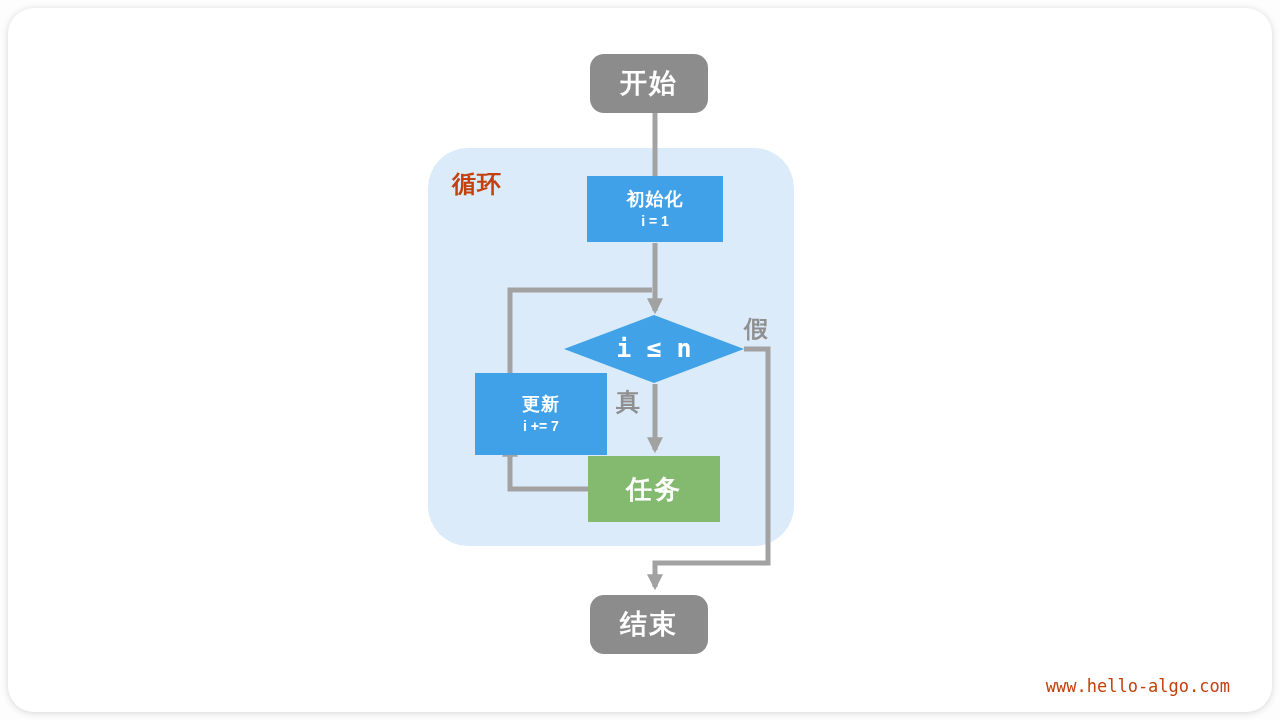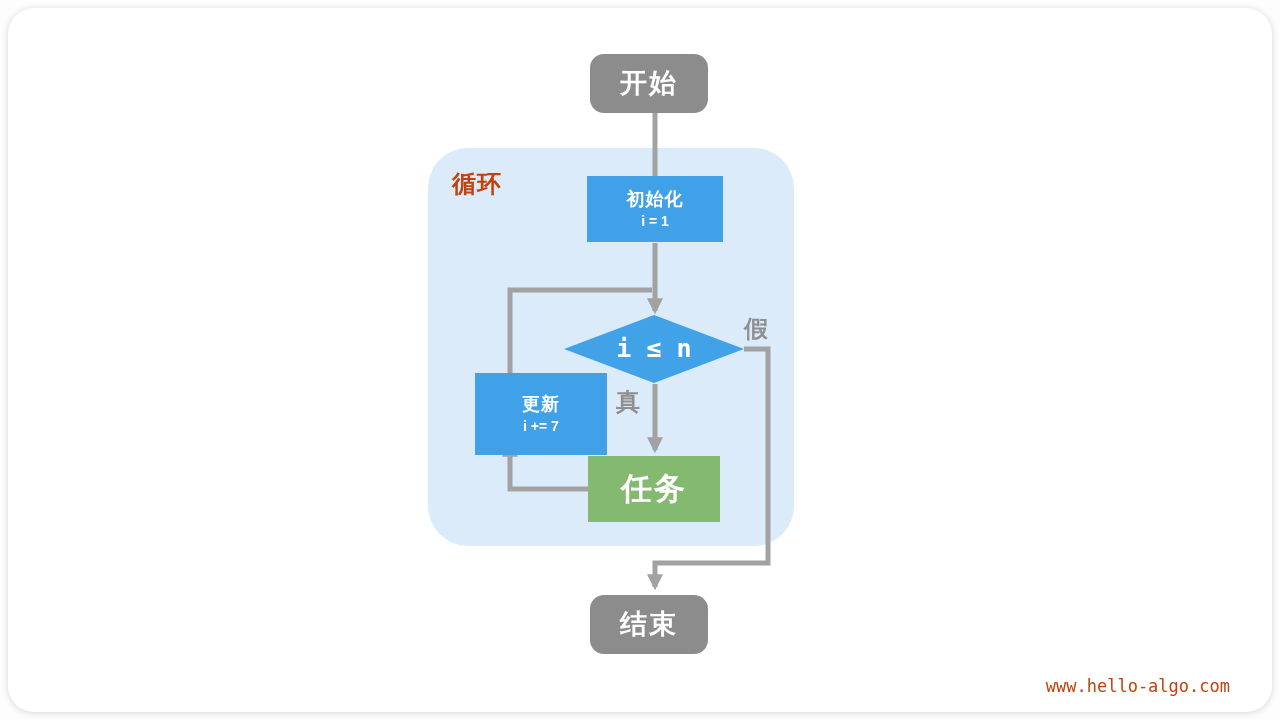--- a/index.html
+++ b/index.html
@@ -78,21 +78,21 @@
     clip-path: polygon(50% 0, 100% 50%, 50% 100%, 0 50%);
     font-family: "DejaVu Sans Mono", "Liberation Mono", monospace;
     font-size: 25px;
     font-weight: 700;
   }
 
   .node-task {
     left: 588px; top: 456px;
     width: 132px; height: 66px;
     background: #84ba70;
-    font-size: 31px;
+    font-size: 26px;
     font-weight: 600;
     letter-spacing: 2px;
   }
 
   .branch-label {
     position: absolute;
     font-size: 24px;
     font-weight: 700;
     color: #8f8f8f;
   }

